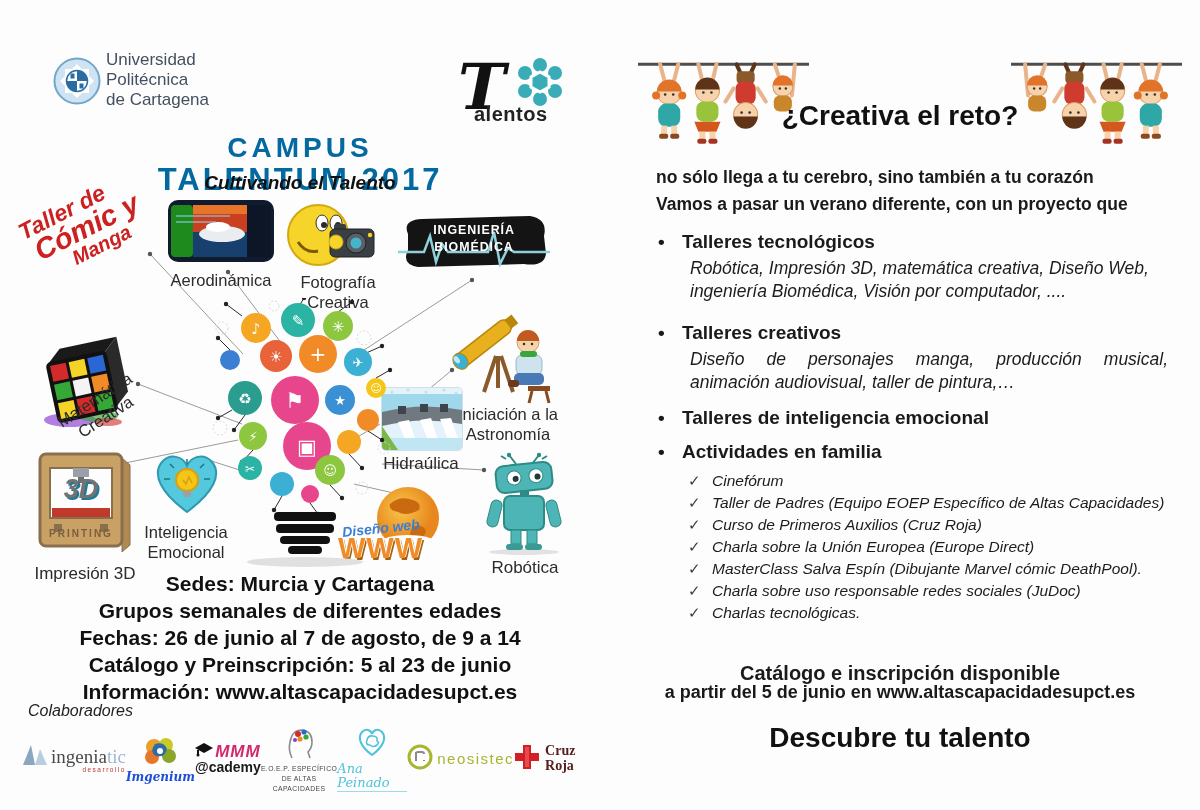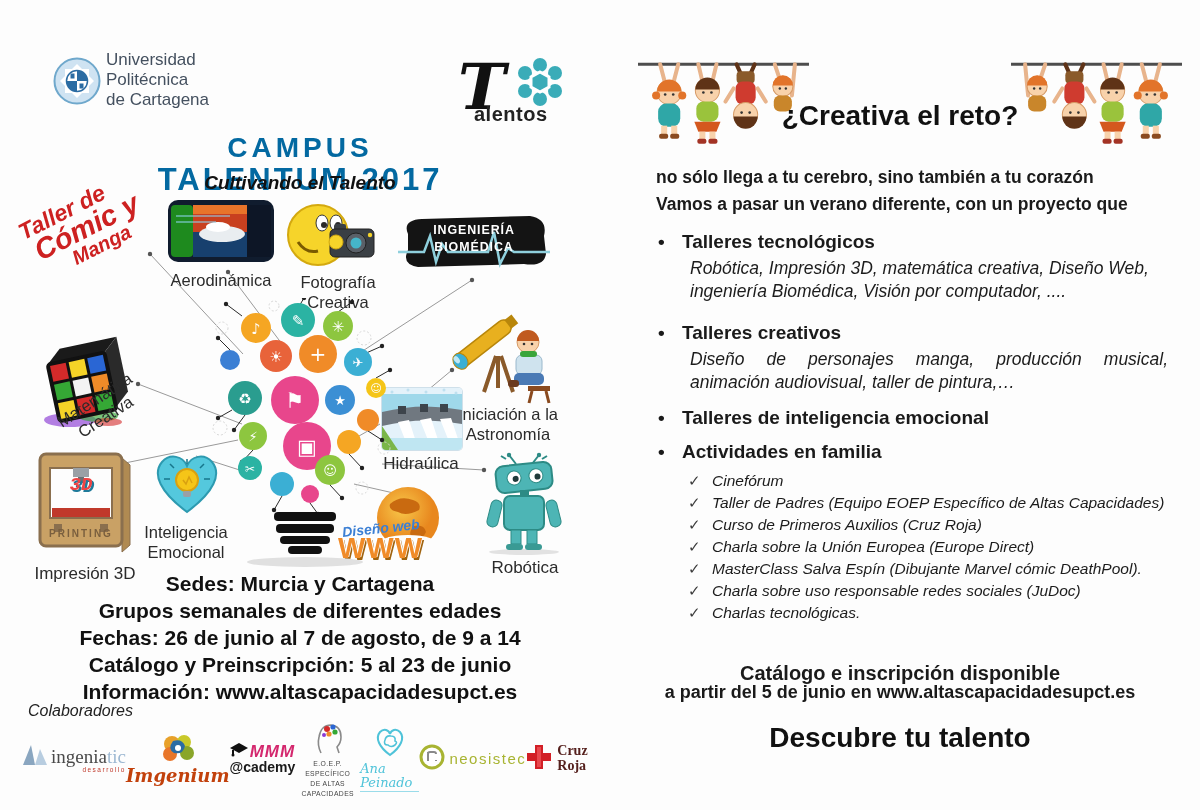--- a/index.html
+++ b/index.html
@@ -34,21 +34,21 @@
   .foto{left:286px;top:10px;width:95px;height:68px;}
   .biom{left:398px;top:20px;width:152px;height:60px;}
   .biom-text{position:absolute;left:0;top:10px;width:152px;text-align:center;color:#fff;font-weight:bold;font-size:13.5px;letter-spacing:1px;line-height:1.25;transform:scaleX(.92);}
   .cube{left:36px;top:140px;width:100px;height:98px;}
   .matem-label{left:40px;top:196px;width:120px;transform:rotate(-33deg);}
   .astro{left:444px;top:108px;width:115px;height:105px;}
   .astro-label{left:444px;top:212px;width:128px;}
   .dam{left:382px;top:196px;width:80px;height:62px;border-radius:4px;overflow:hidden;box-shadow:0 0 0 1px #cfe0ea;}
   .hidra-label{left:360px;top:262px;width:122px;font-size:17px;}
   .printer{left:38px;top:260px;width:94px;height:106px;}
-  .printer-3d{position:absolute;left:14px;top:22px;width:58px;text-align:center;font-size:19px;font-weight:900;color:#ef4444;text-shadow:2px 2px 0 #1f7a9a;font-style:italic;font-family:Liberation Mono, monospace;}
+  .printer-3d{position:absolute;left:14px;top:22px;width:58px;text-align:center;font-size:27px;font-weight:900;color:#737373;text-shadow:2px 2px 0 #1f7a9a;font-style:italic;}
   .printer-sub{position:absolute;left:4px;top:76px;width:78px;text-align:center;font-size:10px;font-weight:bold;letter-spacing:2px;color:#7a5f3e;}
   .impre-label{left:24px;top:372px;width:122px;font-size:17px;}
   .heart{left:150px;top:256px;width:74px;height:70px;}
   .intel-label{left:132px;top:330px;width:108px;}
   .dweb{left:338px;top:292px;width:112px;height:86px;}
   .dweb-globe{position:absolute;left:34px;top:0;}
   .dweb-label{position:absolute;left:4px;top:36px;font-size:14px;font-weight:bold;font-style:italic;color:#3b7fd4;transform:rotate(-6deg);white-space:nowrap;}
   .dweb-www{position:absolute;left:0px;top:48px;font-size:29px;font-weight:900;color:#f08b28;letter-spacing:1px;text-shadow:-1px -1px 0 #fff,1px -1px 0 #fff,2px 2px 0 #a0630f;}
   .robot{left:484px;top:260px;width:80px;height:104px;}
   .robot-label{left:476px;top:366px;width:98px;font-size:17px;}
@@ -56,21 +56,21 @@
 
   
   .info-block{left:0;top:570px;width:600px;text-align:center;font-weight:bold;font-size:21px;line-height:27px;color:#111;}
   .collab-title{left:28px;top:702px;font-size:16px;font-style:italic;color:#222;}
   .collab-row{left:22px;top:726px;width:572px;height:66px;display:flex;align-items:center;justify-content:space-between;}
   .clogo{display:flex;flex-direction:column;align-items:center;line-height:1.05;}
   .ingeniatic-text{font-family:"Liberation Serif",serif;font-size:19px;color:#4a4a4a;}
   .ingeniatic-text b{color:#9db8d2;font-weight:normal;}
   .ingeniatic-sub{font-size:6.5px;color:#c0392b;letter-spacing:1.5px;align-self:flex-end;margin-top:-2px;}
   .ingeniatic-wrap{display:flex;align-items:center;gap:3px;}
-  .imgenium-text{font-family:"DejaVu Serif",serif;font-style:italic;font-weight:bold;font-size:18px;color:#c2410c;}
+  .imgenium-text{font-family:"DejaVu Serif",serif;font-style:italic;font-weight:bold;font-size:12px;color:#1d4ed8;}
   .academy-top{font-size:17px;font-weight:900;font-style:italic;color:#d4286e;letter-spacing:1px;}
   .academy-bottom{font-size:14px;font-weight:800;color:#1a1a1a;margin-top:-1px;}
   .eoep-lines{font-size:6.8px;color:#444;text-align:center;letter-spacing:.4px;line-height:1.5;}
   .ana-text{font-family:"DejaVu Serif",serif;font-style:italic;font-size:13px;color:#4fc3d9;border-bottom:1px solid #9adcea;padding-bottom:1px;}
   .neo-wrap{display:flex;align-items:center;gap:4px;}
   .neo-text{font-size:15px;color:#a8b432;letter-spacing:1.5px;}
   .cruz-wrap{display:flex;align-items:center;gap:5px;}
   .cruz-text{font-family:"Liberation Serif",serif;font-weight:bold;font-size:14px;color:#55201d;}
 
   

